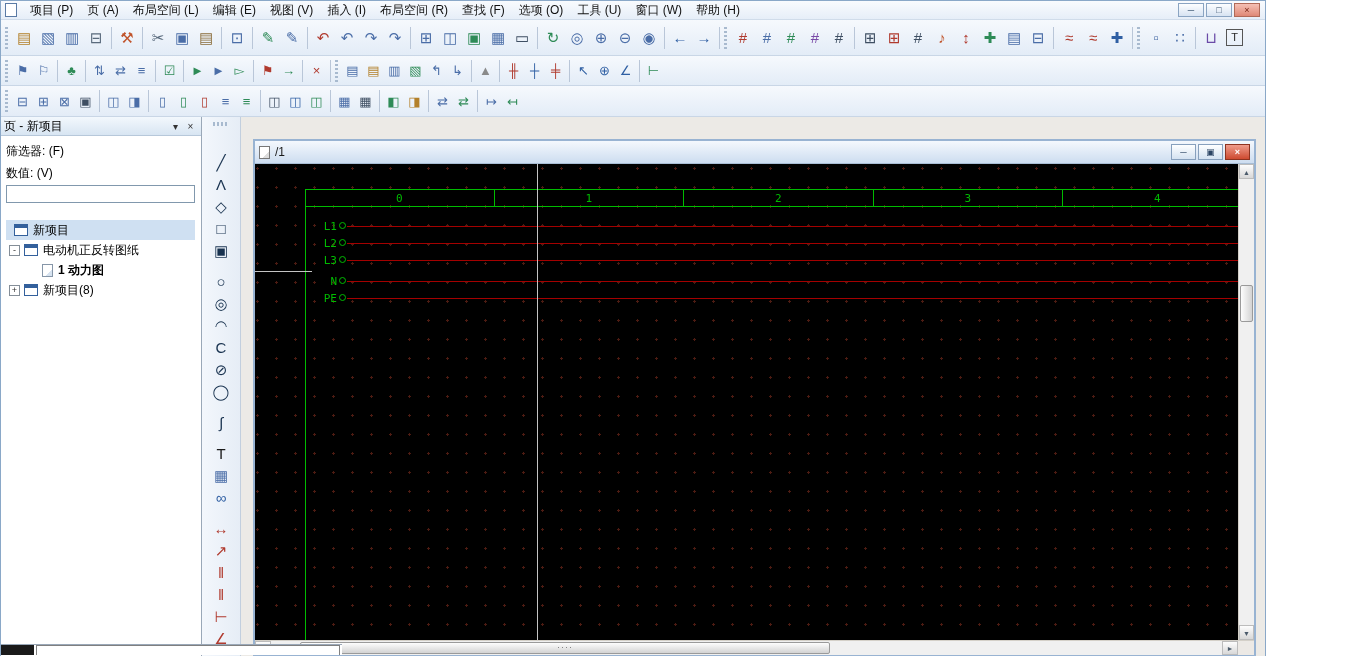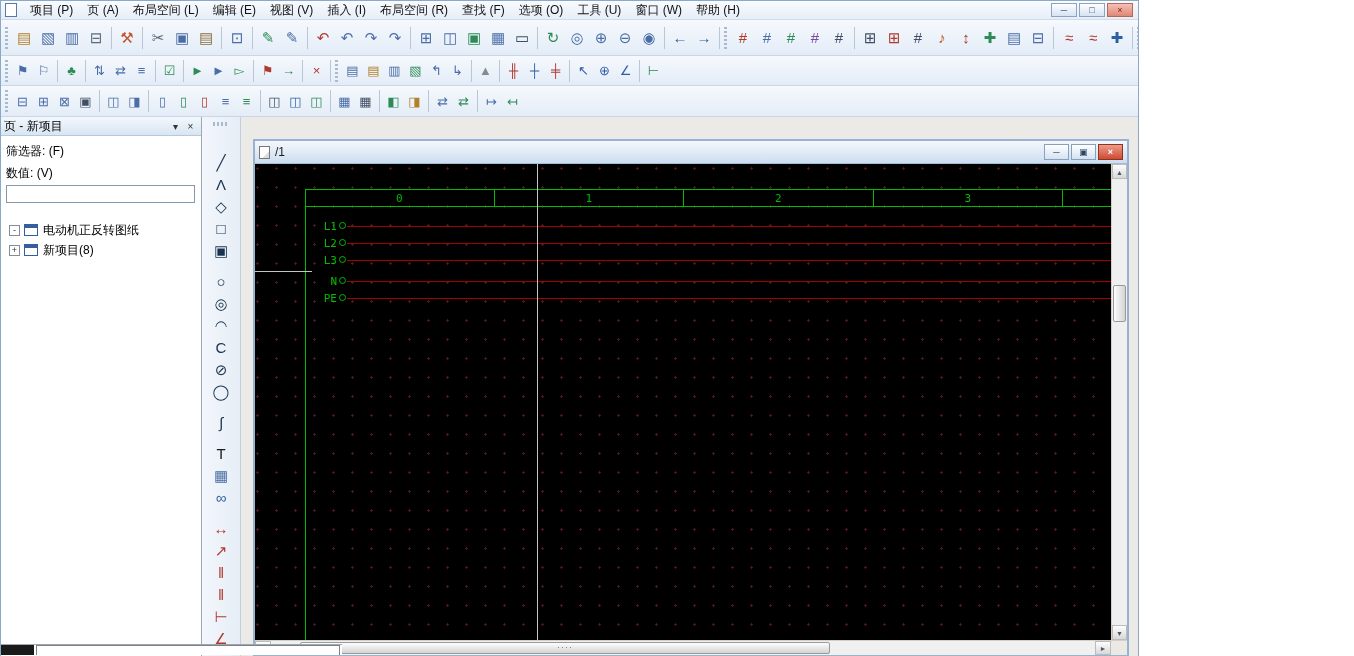--- a/index.html
+++ b/index.html
@@ -1,18 +1,18 @@
 <!DOCTYPE html>
 <html style="--green: #00bb00; --rail: #a40000; --dot: #4d1b12; --cross: #c4c4c4;"><head>
 <meta charset="utf-8">
 <style>
 *{margin:0;padding:0;box-sizing:border-box;}
 html,body{width:1354px;height:656px;overflow:hidden;font-family:"Liberation Sans",sans-serif;background:#fff;}
 :root{--green:#00bb00;--rail:#a00000;--dot:#4d1b12;--cross:#c4c4c4;}
-.app{position:relative;width:1139px;height:656px;background:#f0efec;border:1px solid #8aa8c8;}
+.app{position:relative;width:1266px;height:656px;background:#f0efec;border:1px solid #8aa8c8;}
 .menubar{height:19px;display:flex;align-items:center;background:linear-gradient(#f9fbfe,#e6eef8);border-bottom:1px solid #d0dcea;padding:0 2px;font-size:12px;}
 .app-icon{width:12px;height:14px;border:1px solid #5a7aa5;background:#fff;margin:0 6px 0 2px;flex:0 0 12px;}
 .menu-item{padding:1px 7px;color:#111;white-space:nowrap;cursor:default;}
 .win-controls{margin-left:auto;display:flex;gap:2px;padding-right:3px;}
 .win-btn{width:26px;height:14px;border:1px solid #8aa4c2;background:linear-gradient(#fdfeff,#d7e3f2);font-size:9px;line-height:12px;text-align:center;color:#2f4a68;cursor:default;}
 .win-btn.close{background:linear-gradient(#f5c0b4,#df8876);border-color:#b06a58;color:#7a2616;}
 .toolbar{display:flex;align-items:center;background:linear-gradient(#f6f9fd,#e3ecf7);border-bottom:1px solid #c9d6e6;padding:0 3px;overflow:hidden;}
 .tb1{height:36px;}
 .tb2{height:30px;}
 .tb3{height:31px;}
@@ -260,24 +260,32 @@
       <div class="panel-title">
         <span class="panel-title-text">页 - 新项目</span>
         <span class="panel-btn">▾</span>
         <span class="panel-btn">×</span>
       </div>
       <div class="panel-body">
         <div class="field-label">筛选器: (F)</div>
         <div class="field-label">数值: (V)</div>
         <input class="value-input" value="" style="">
         <div class="tree">
+            <div class="tree-row selected" style="padding-left: 8px;">
+              <span class="icon-project"></span>
+              <span class="tree-label">新项目</span>
+            </div>
             <div class="tree-row" style="padding-left: 3px;">
               <span class="expander">-</span>
               <span class="icon-project"></span>
               <span class="tree-label">电动机正反转图纸</span>
+            </div>
+            <div class="tree-row" style="padding-left: 36px;">
+              <span class="icon-page"></span>
+              <span class="tree-label bold">1 动力图</span>
             </div>
             <div class="tree-row" style="padding-left: 3px;">
               <span class="expander">+</span>
               <span class="icon-project"></span>
               <span class="tree-label">新项目(8)</span>
             </div>
           </div>
       </div>
     </div>
 

